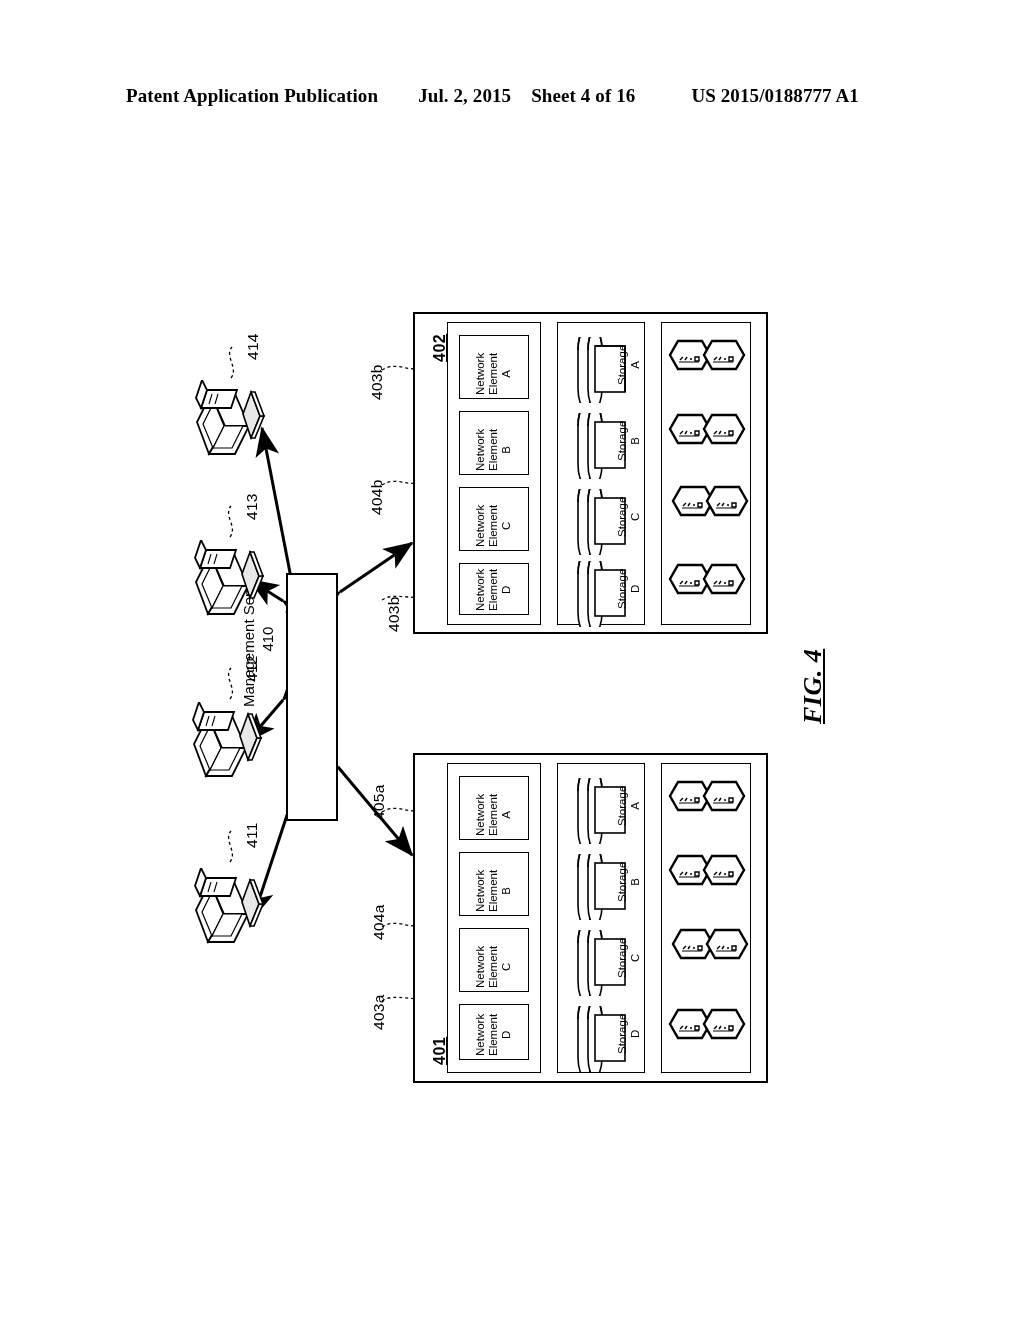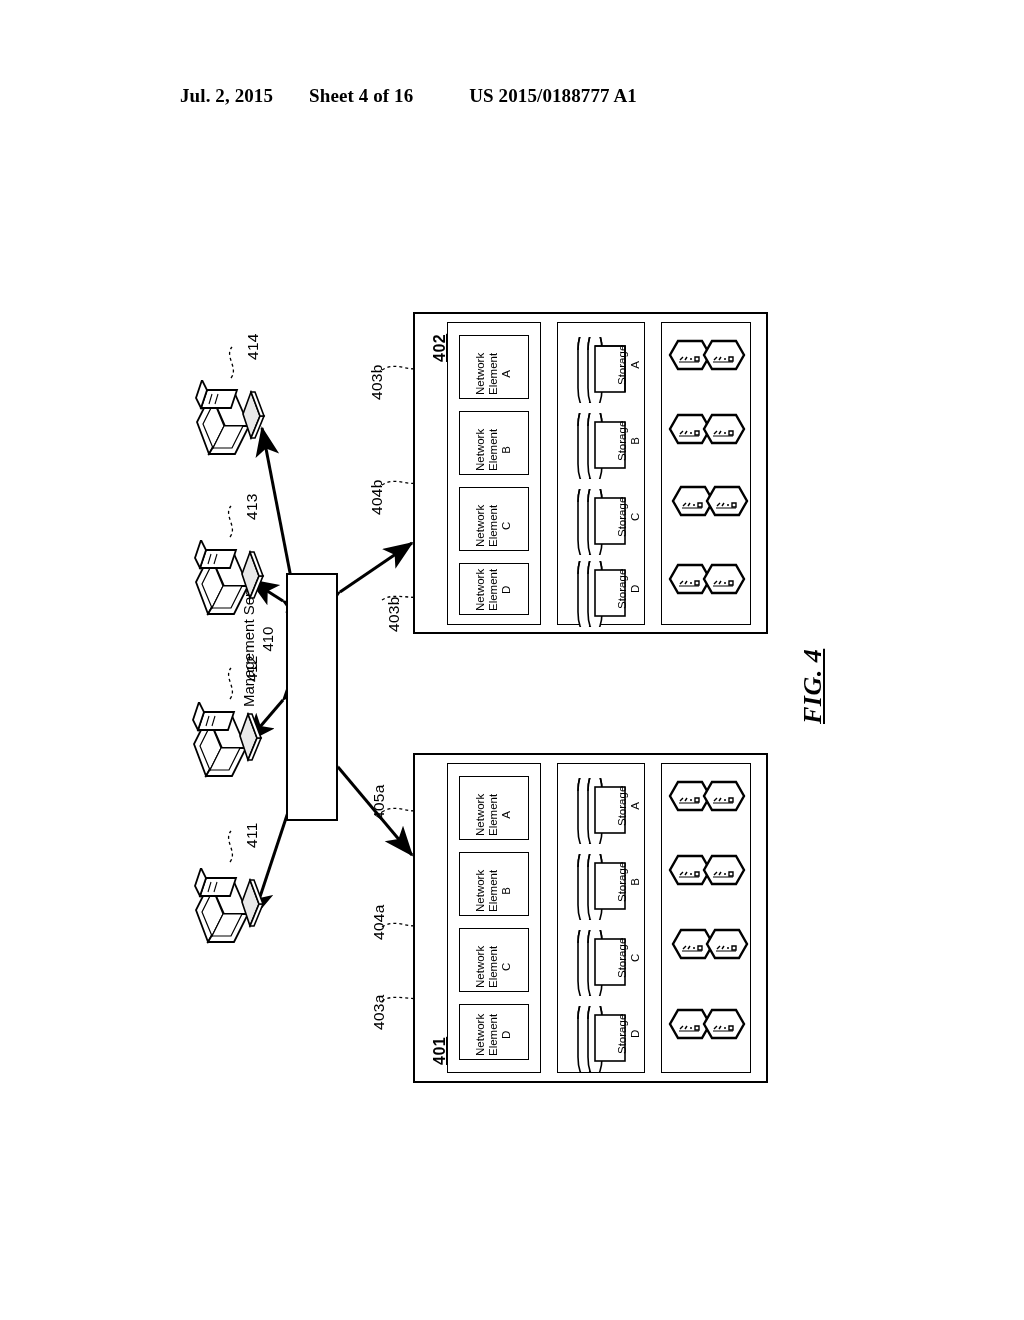--- a/index.html
+++ b/index.html
@@ -24,22 +24,22 @@
     width: 772px;
     display: flex;
     align-items: baseline;
     font-family: "Liberation Serif", serif;
     font-weight: bold;
     font-size: 19px;
     letter-spacing: 0.1px;
     white-space: nowrap;
   }
   .hdr-pub   { flex: 0 0 auto; }
-  .hdr-date  { flex: 0 0 auto; margin-left: 54px; }
-  .hdr-sheet { flex: 0 0 auto; margin-left: 36px; }
+  .hdr-date  { flex: 0 0 auto; margin-left: 40px; }
+  .hdr-sheet { flex: 0 0 auto; margin-left: 20px; }
   .hdr-num   { flex: 0 0 auto; margin-left: 56px; }
 
   
   .canvas {
     position: absolute;
     left: 0; top: 0;
     width: 1024px; height: 1320px;
   }
 
   
@@ -166,20 +166,21 @@
     position: absolute;
     left: 0; top: 0;
     width: 1024px; height: 1320px;
     pointer-events: none;
   }
 </style>
 </head>
 <body>
 
 <div class="page-header">
+  <span class="hdr-pub">Patent Application Publication</span>
   <span class="hdr-date">Jul. 2, 2015</span>
   <span class="hdr-sheet">Sheet 4 of 16</span>
   <span class="hdr-num">US 2015/0188777 A1</span>
 </div>
 
 <div class="canvas">
 
   <svg class="overlay" viewBox="0 0 1024 1320" xmlns="http://www.w3.org/2000/svg">
     <defs>
       <marker id="ah" markerWidth="11" markerHeight="11" refX="9.4" refY="4" orient="auto" markerUnits="strokeWidth">

